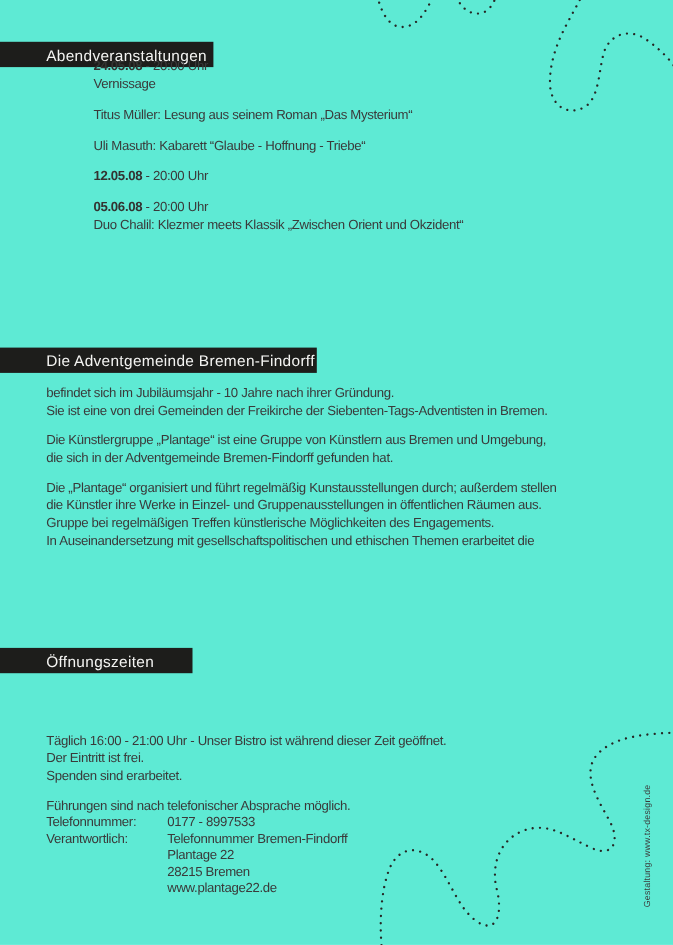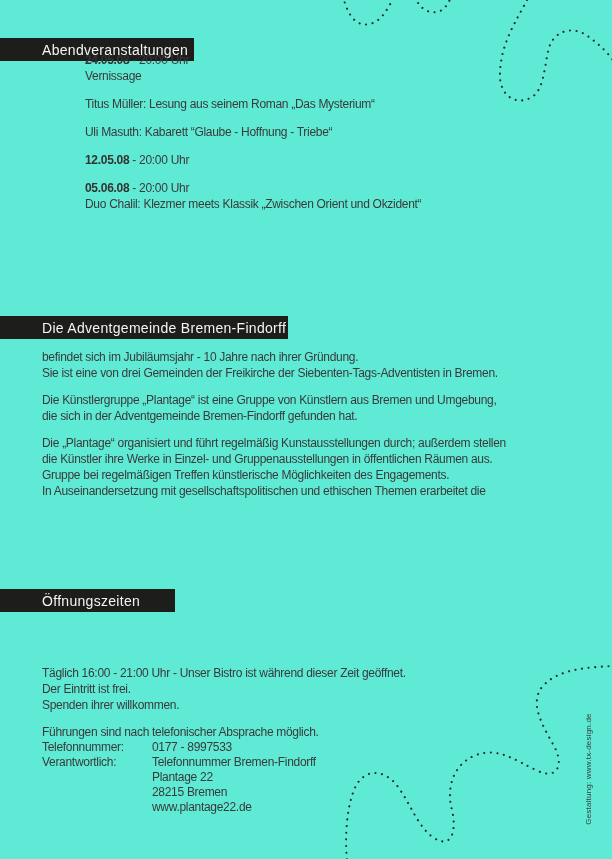--- a/index.html
+++ b/index.html
@@ -111,21 +111,21 @@
       </div>
     </div>
 
   <div class="section-bar" style="top:589px; width:175px;">
     <span>Öffnungszeiten</span>
   </div>
   <div class="body-text" style="top:621px;margin-top:44px;">
     <div id="hours-lines">
         <div>Täglich 16:00 - 21:00 Uhr - Unser Bistro ist während dieser Zeit geöffnet.</div>
         <div>Der Eintritt ist frei.</div>
-        <div>Spenden ihrer willkommen.</div>
+        <div>Spenden sind erarbeitet.</div>
       </div>
     <div class="contact-block">
       <div>Führungen sind nach telefonischer Absprache möglich.</div>
       <div id="contact-grid" class="contact-grid">
           <div>Telefonnummer:</div>
           <div>0177 - 8997533</div>
           <div>Verantwortlich:</div>
           <div>Telefonnummer Bremen-Findorff</div>
           <div></div>
           <div>Plantage 22</div>

